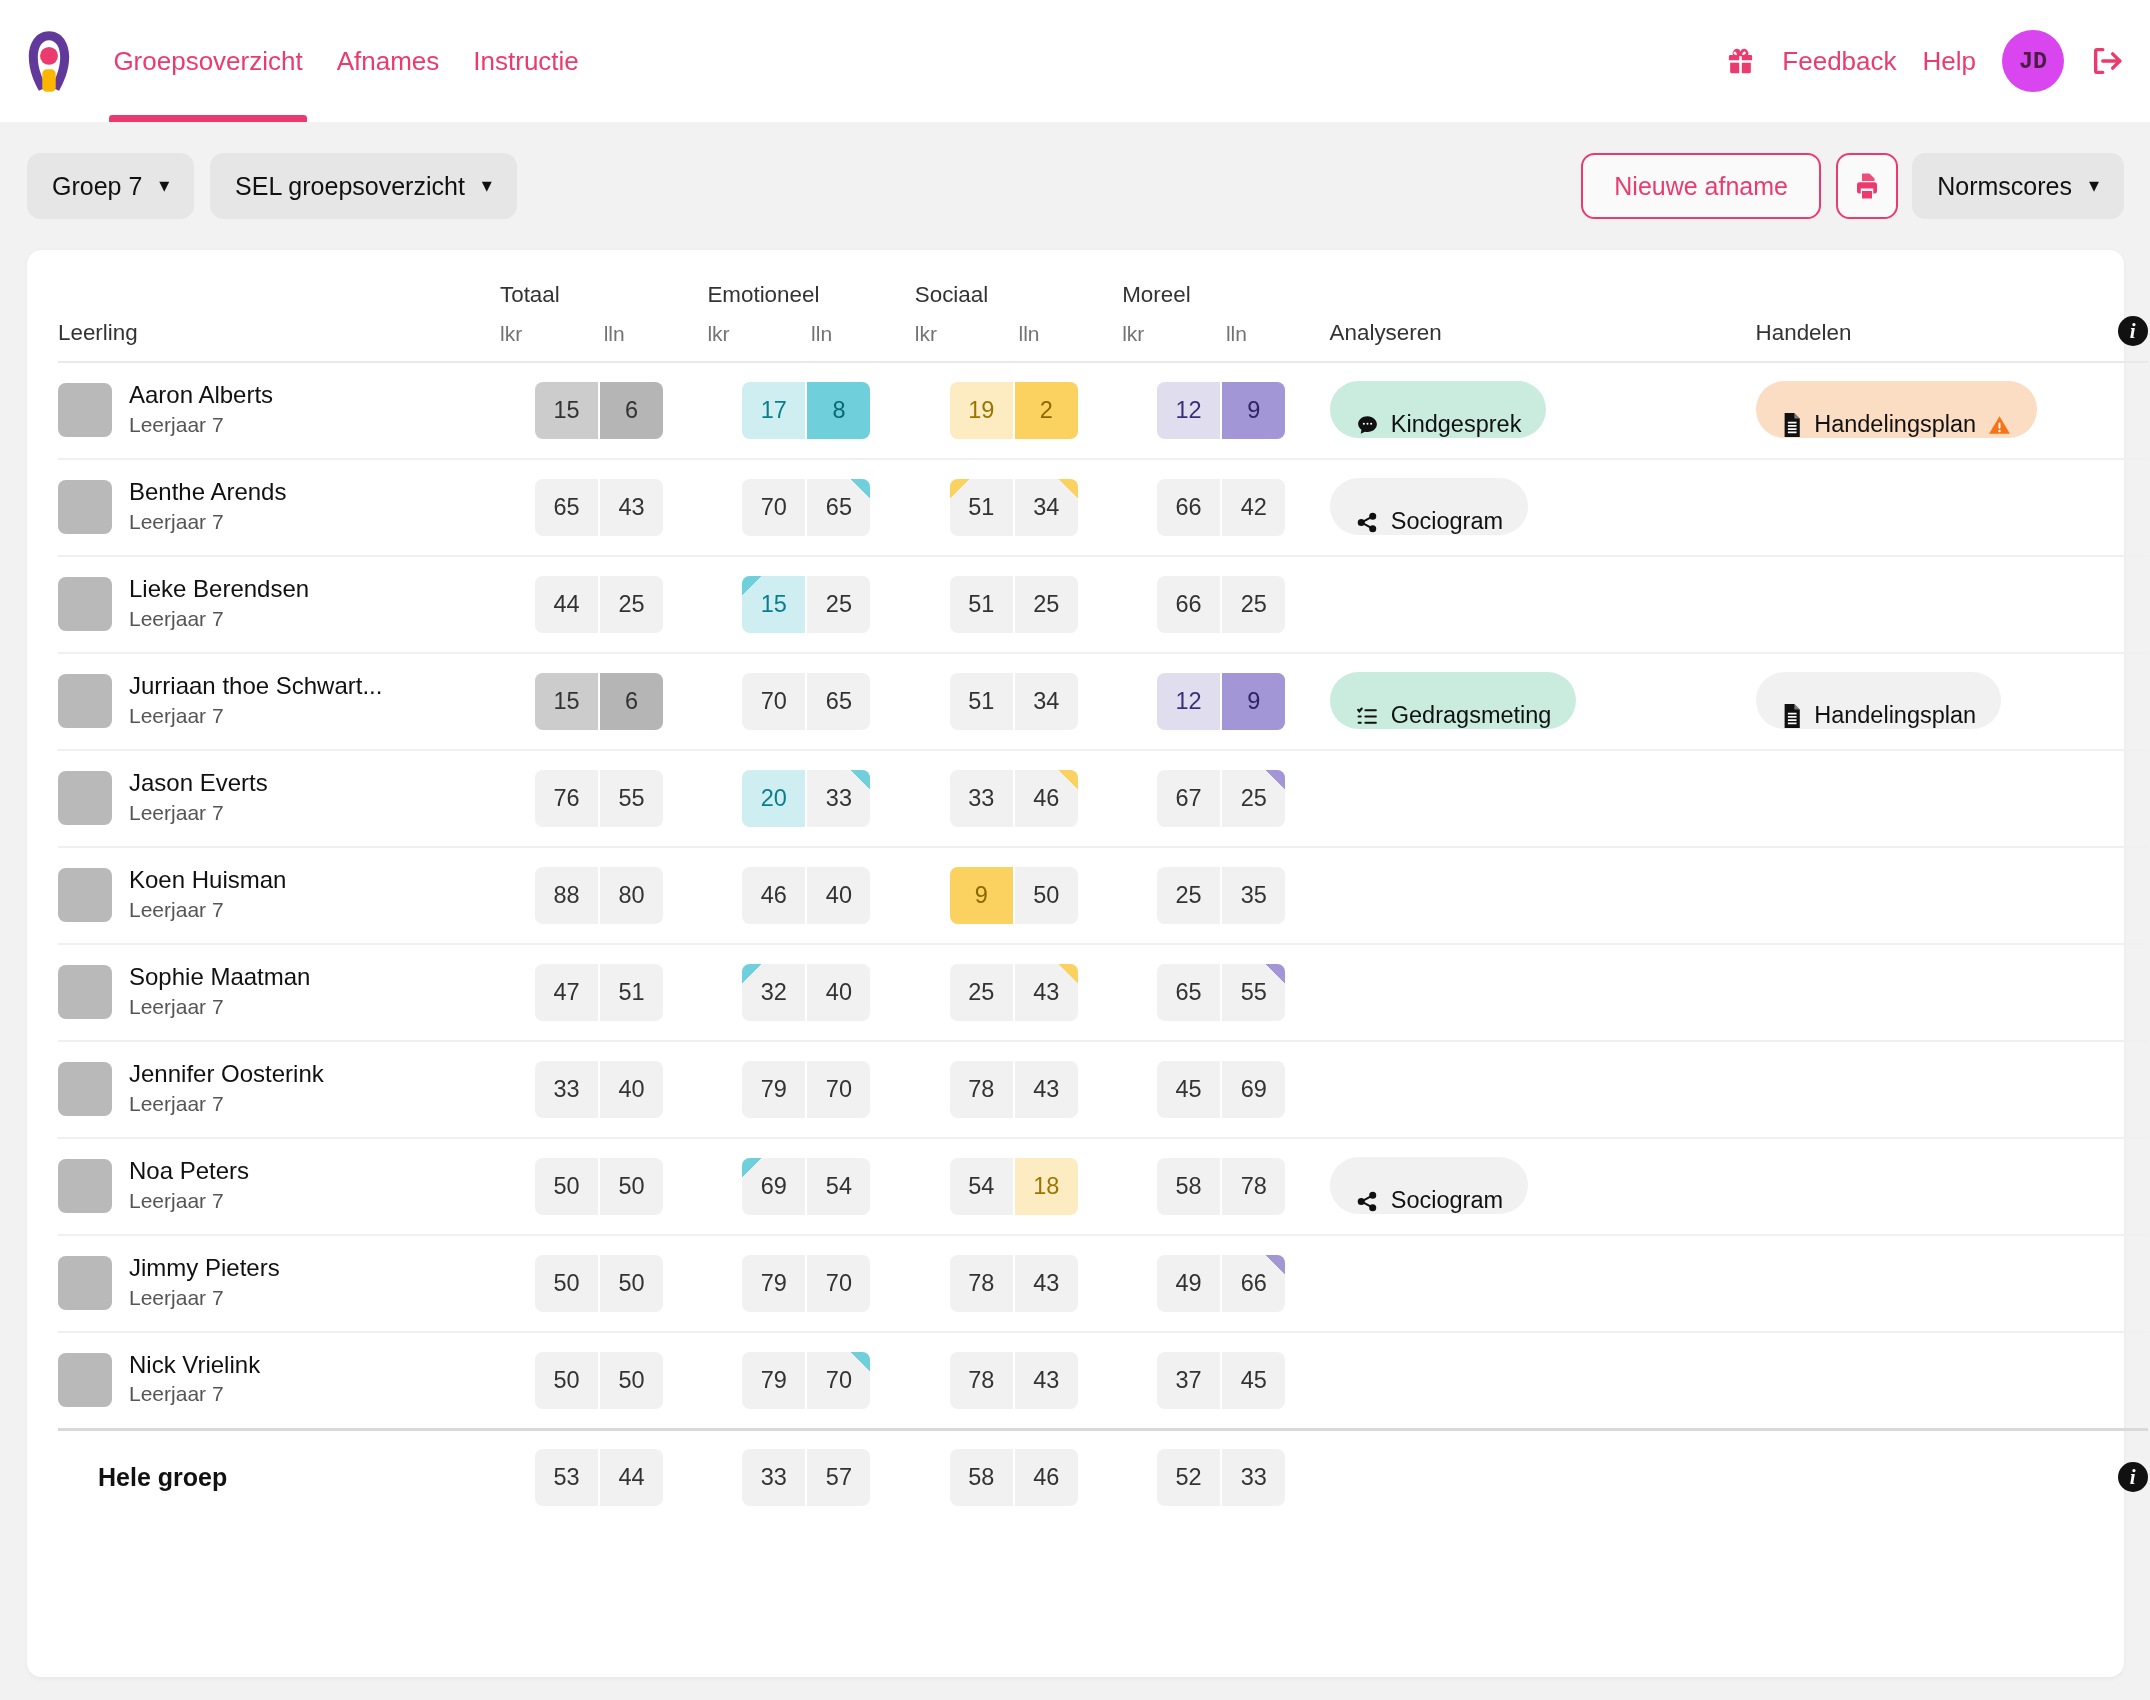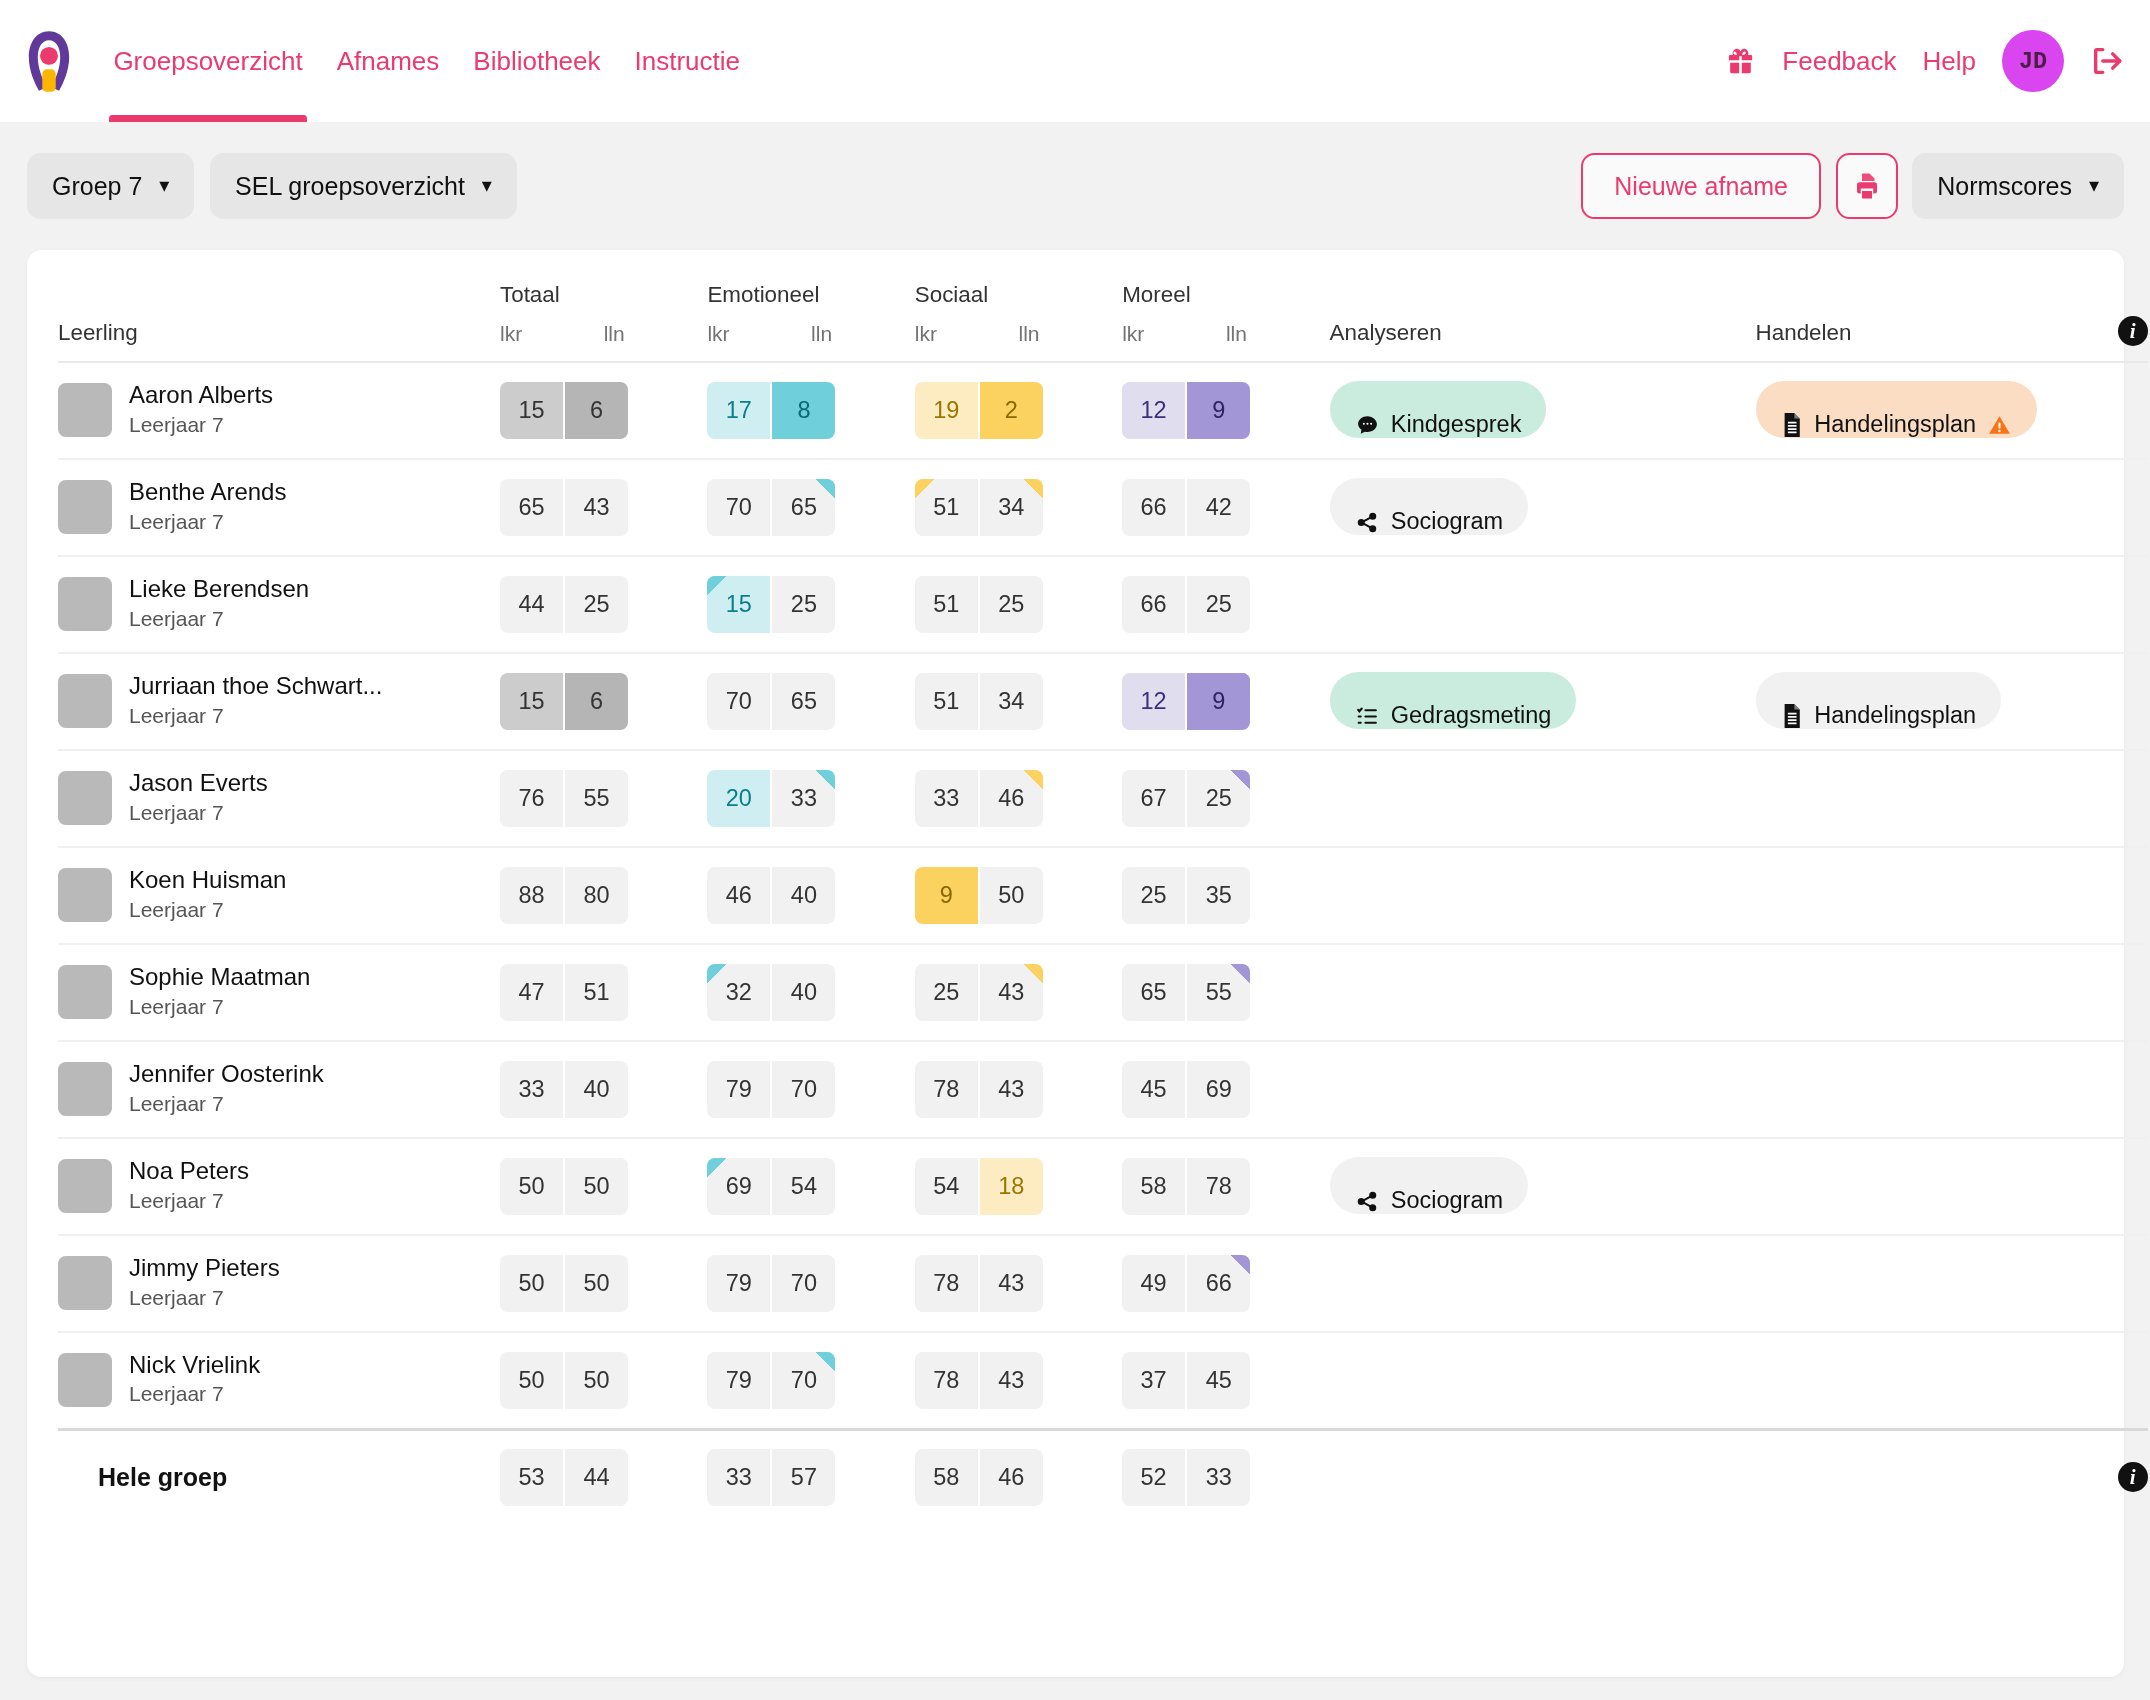--- a/index.html
+++ b/index.html
@@ -159,21 +159,21 @@
     border-radius: 7.8px;
     flex: none;
     overflow: hidden;
     background: #b9b9b9;
     position: relative;
   }
   .student-name { font-size: 24px; color: #111; line-height: 1.2; white-space: nowrap; }
   .student-sub  { font-size: 21px; color: #555; line-height: 1.45; }
 
   
-  .pair { display: flex; width: 128px; height: 57px; }
+  .pair { display: flex; width: 128px; height: 57px; margin-left: 35px; }
   .pair .cell {
     width: 64px; height: 57px;
     display: flex; align-items: center; justify-content: center;
     font-size: 23.5px;
     color: #333;
     background: #f1f1f1;
     position: relative;
   }
   .pair .cell:first-child { border-radius: 7.8px 0 0 7.8px; }
   .pair .cell:last-child  { border-radius: 0 7.8px 7.8px 0; }
@@ -247,23 +247,20 @@
       <rect x="36" y="72" width="24" height="40" rx="8" fill="#fcb600"></rect>
     </svg>
   </div>
 
   <div class="nav-links">
     <div class="nav-link active">
         <span>Groepsoverzicht</span>
       </div>
     <div class="nav-link">
         <span>Afnames</span>
-      </div>
-    <div class="nav-link">
-        <span>Bibliotheek</span>
       </div>
     <div class="nav-link">
         <span>Instructie</span>
       </div>
   </div>
 
   <div class="nav-right">
     <div class="icon-btn">
       <svg width="31" height="31" viewBox="0 0 24 24" fill="#eb3b6e">
         <path d="M20 7h-2.2a3 3 0 0 0-.4-3.4A3 3 0 0 0 12 4.3 3 3 0 0 0 6.6 3.6 3 3 0 0 0 6.2 7H4a1 1 0 0 0-1 1v3h8V8h2v3h8V8a1 1 0 0 0-1-1Zm-5.7-2.3a1 1 0 1 1 1.4 1.4c-.4.4-1.4.7-2.4.8.1-1 .5-1.9.9-2.2ZM8.3 4.7c.4.3.8 1.2.9 2.2-1-.1-2-.4-2.4-.8a1 1 0 1 1 1.5-1.4Z"></path>

